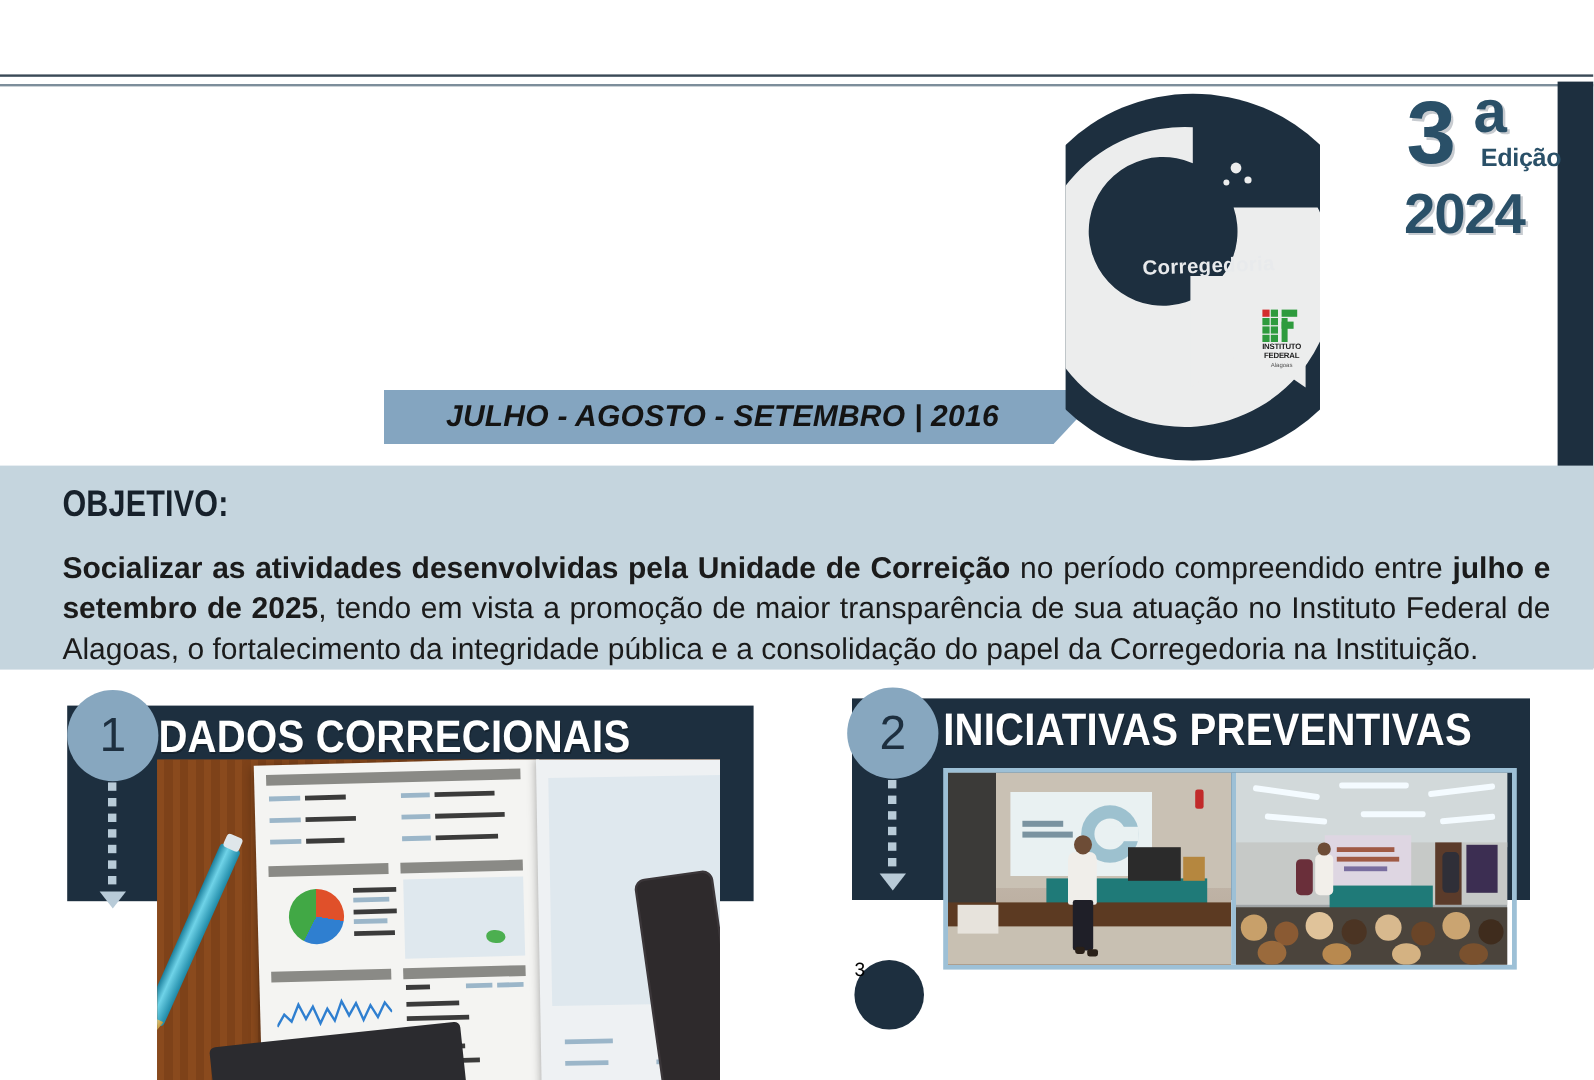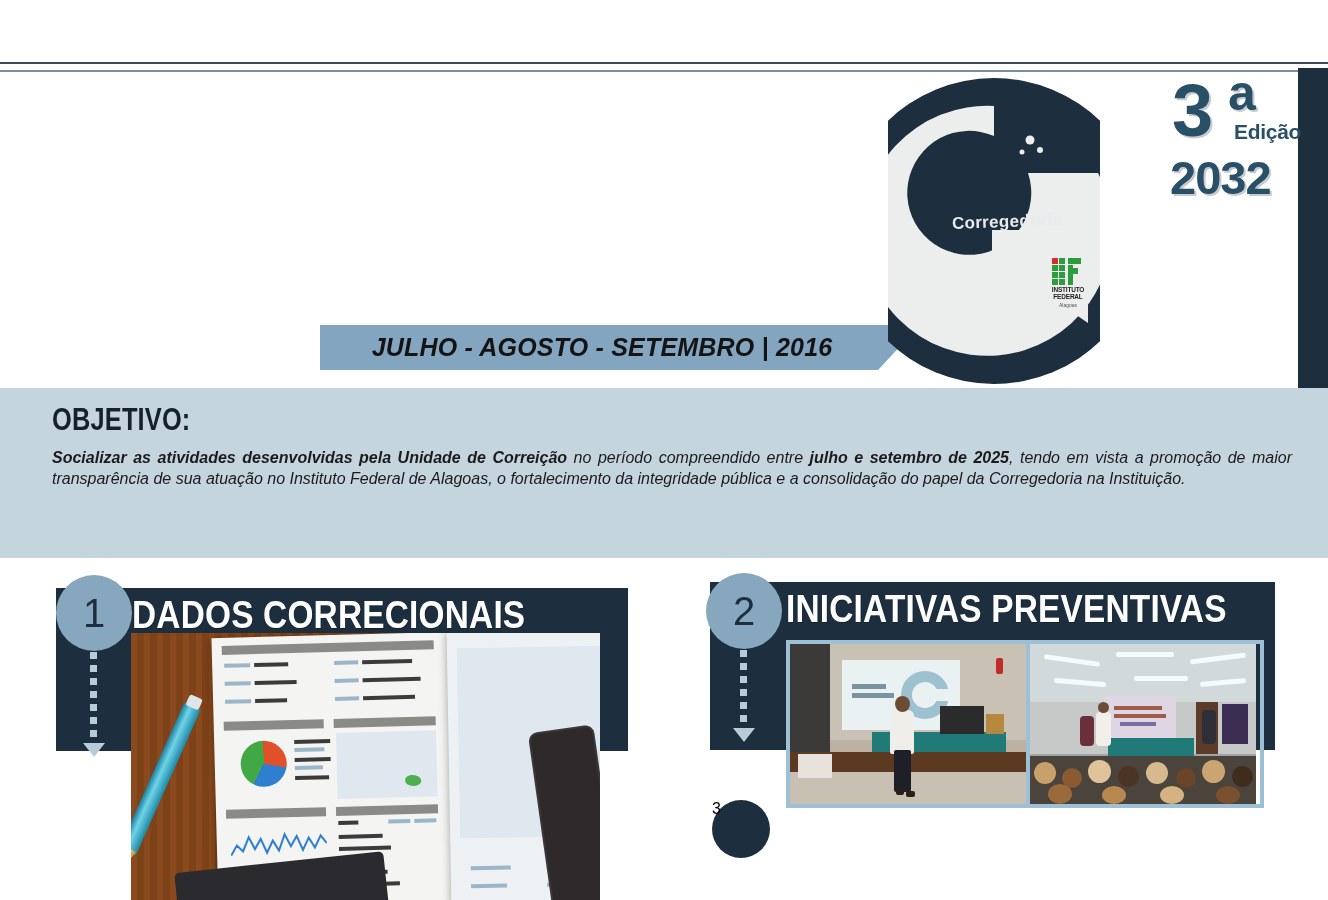--- a/index.html
+++ b/index.html
@@ -74,22 +74,22 @@
   .ed-year{ position:absolute; left:2px; top:72px; font-size:47px; font-weight:bold; line-height:1; letter-spacing:-1px;
             text-shadow:2px 2px 0 rgba(30,49,66,.25); }
 
   
   .objetivo {
     position:absolute; left:0; top:388px; width:1328px; height:170px;
     background:#c5d5de; padding:14px 40px 0 52px;
   }
   .obj-title { font-size:31px; font-weight:bold; color:#17212b; letter-spacing:0.2px;
                font-stretch:condensed; transform:scaleX(0.82); transform-origin:left; }
-  .obj-body  { margin-top:9px; font-size:16px; color:#1b1b1b; line-height:1.33; text-align:justify;
-               width:1240px;font-style:italic; }
+  .obj-body  { margin-top:20px; font-size:25px; color:#1b1b1b; line-height:1.33; text-align:justify;
+               width:1240px; }
   .obj-body b { font-weight:bold; }
 
   
   .sec-circle {
     position:absolute; width:76px; height:76px; border-radius:50%;
     background:#87a7bf; display:flex; align-items:center; justify-content:center;
     color:#1d2f3f; font-size:40px; font-weight:normal; z-index:5;
   }
   .sec-panel { position:absolute; background:#1d2f3f; z-index:2; }
   .sec-label {
@@ -208,21 +208,21 @@
       <span>INSTITUTO</span><br>
       <span>FEDERAL</span>
     </div>
     <div class="ifal-sub">Alagoas</div>
   </div>
 
   <div class="edition">
     <div class="ed-num">3</div>
     <div class="ed-ord">a</div>
     <div class="ed-lab">Edição</div>
-    <div class="ed-year">2032</div>
+    <div class="ed-year">2024</div>
   </div>
 
   <div class="objetivo">
     <div class="obj-title">OBJETIVO:</div>
     <div class="obj-body"><b>Socializar as atividades desenvolvidas pela Unidade de Correição</b><span> no período compreendido entre </span><b>julho e setembro de 2025</b><span>, tendo em vista a promoção de maior transparência de sua atuação no Instituto Federal de Alagoas, o fortalecimento da integridade pública e a consolidação do papel da Corregedoria na Instituição.</span></div>
   </div>
 
   <div class="sec-panel" style="left:56px; top:588px; width:572px; height:163px;"></div>
   <div class="sec-circle" style="left:56px; top:575px;">
     <span>1</span>

